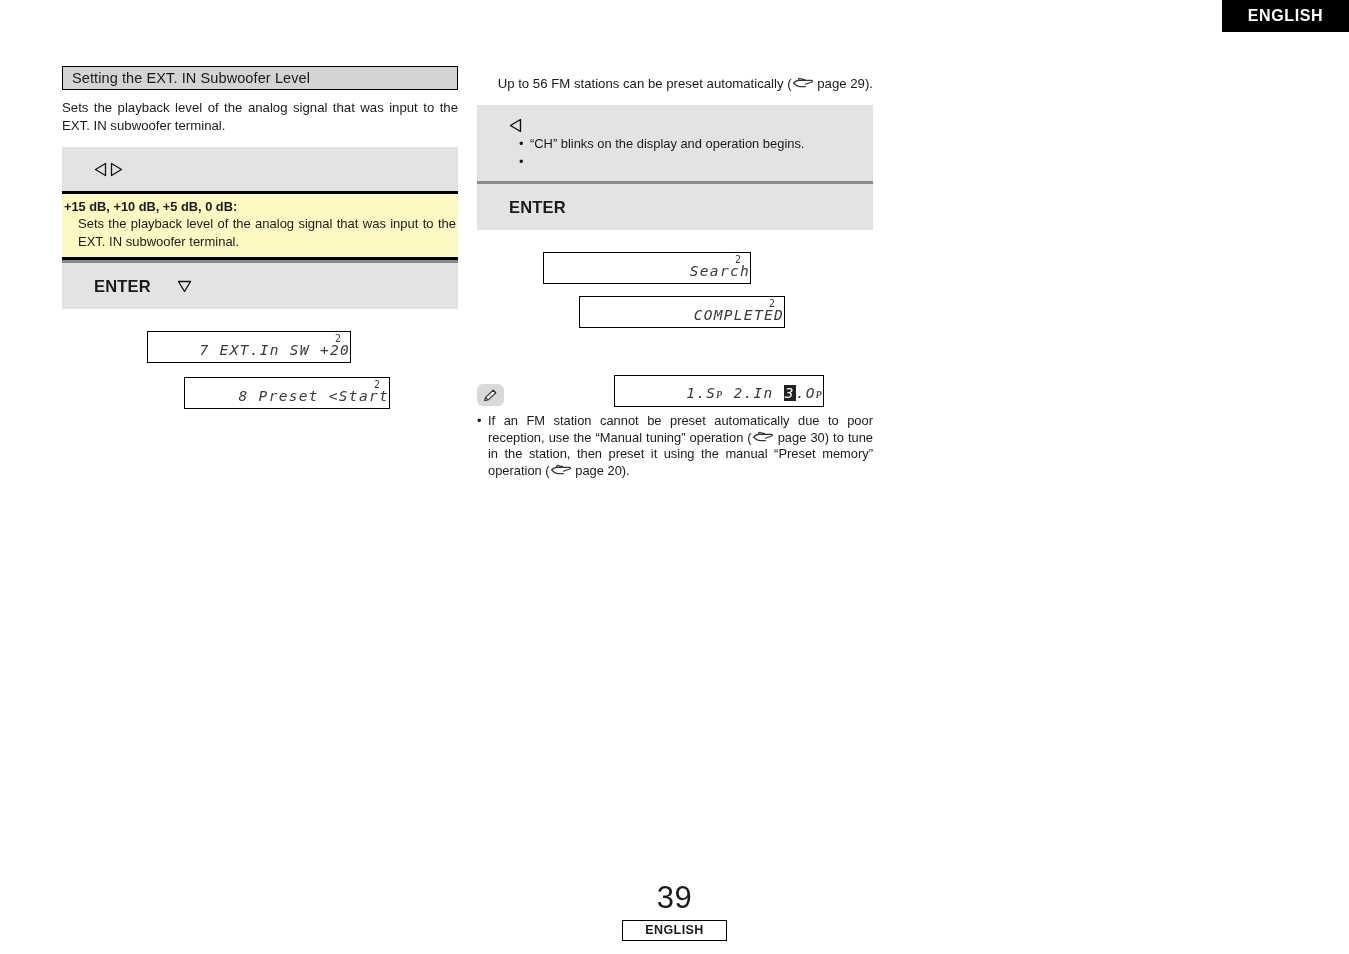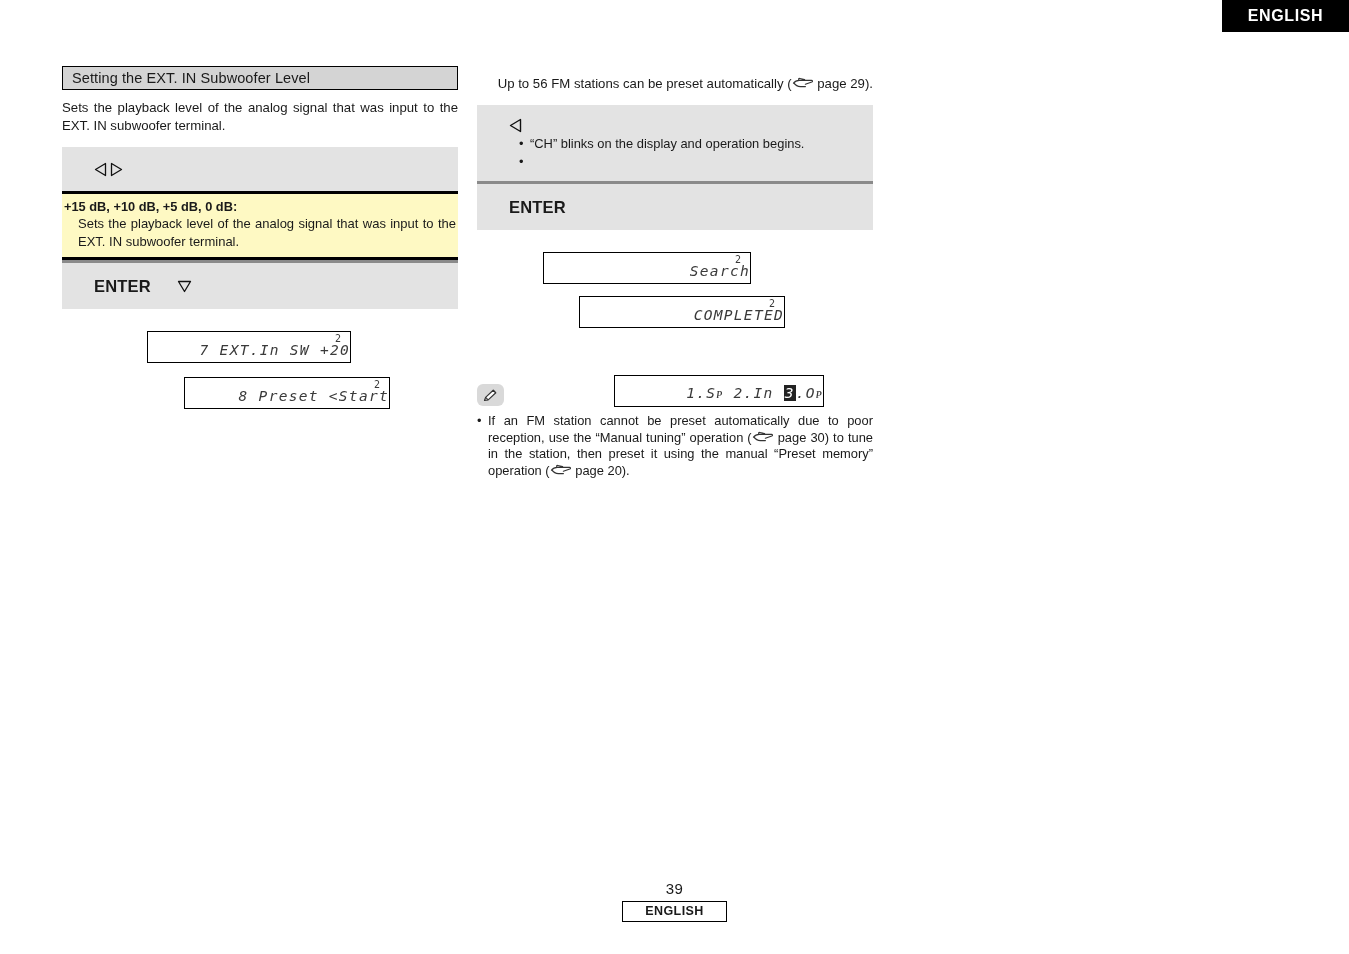--- a/index.html
+++ b/index.html
@@ -178,21 +178,21 @@
   }
 
   
   #footer {
     position: absolute;
     left: 0; right: 0;
     top: 880px;
     text-align: center;
   }
   #page-number {
-    font-size: 15px;
+    font-size: 31px;
     font-weight: normal;
     letter-spacing: .5px;
   }
   #footer-lang {
     display: inline-block;
     margin-top: 4px;
     border: 1.5px solid #000;
     padding: 2px 22px 3px 22px;
     font-size: 12.5px;
     font-weight: bold;

